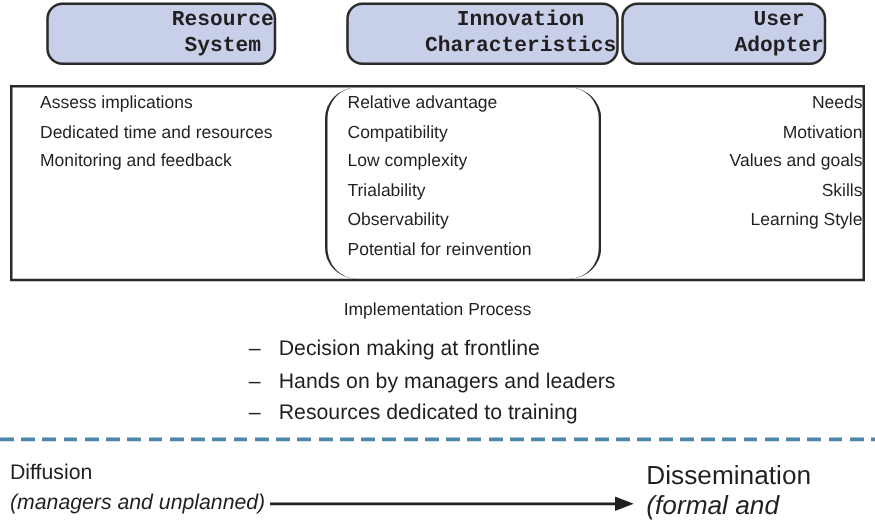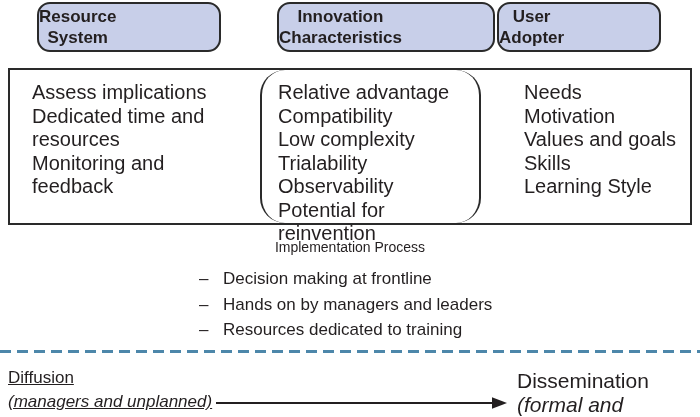--- a/index.html
+++ b/index.html
@@ -18,58 +18,58 @@
   .header-box {
     position: absolute;
     top: 2px;
     height: 50px;
     box-sizing: border-box;
     background: var(--header-fill, #c8cfe9);
     border: 2px solid var(--header-border, #2a2a2a);
     border-radius: 13px;
     display: flex;
     align-items: center;
-    justify-content: flex-start;
+    justify-content: flex-end;
     text-align: center;
     font-weight: bold;
     font-size: 17px;
     line-height: 21px;
     white-space: pre-line;
+    font-family: Liberation Mono, monospace;
   }
   #hb1 { left: 37px;  width: 184px; }
   #hb2 { left: 277px; width: 218px; }
   #hb3 { left: 497px; width: 164px; }
 
   .factor-table {
     position: absolute;
     left: 8px;
     top: 68px;
     width: 684px;
     height: 157px;
     box-sizing: border-box;
     border: 2px solid var(--table-border, #2a2a2a);
     display: flex;
   }
   .factor-col {
     box-sizing: border-box;
-    padding-top: 11px;
-    font-size: 20px;
+    font-size: 14px;
     line-height: 23.5px;
   }
   .factor-col .list-item { white-space: normal; }
   #col1 { width: 250px; padding-left: 22px; padding-right: 30px; }
   #col2 {
     width: 221px;
     padding-left: 16px; padding-right: 4px;
     border-left: 2px solid var(--table-border, #2a2a2a);
     border-right: 2px solid var(--table-border, #2a2a2a);
     box-sizing: border-box;
     border-radius: 25px;
   }
-  #col3 { flex: 1; padding-left: 43px; }
+  #col3 { flex: 1; padding-left: 43px; text-align: right; }
 
   .impl-title {
     position: absolute;
     top: 239px;
     left: 0;
     width: 700px;
     text-align: center;
     font-size: 14px;
   }
   .impl-list {
@@ -94,21 +94,20 @@
       transparent 11px 17px
     );
   }
 
   .bottom-left {
     position: absolute;
     left: 8px;
     top: 366px;
     font-size: 17px;
     line-height: 24px;
-    text-decoration: underline;
   }
   .bottom-right {
     position: absolute;
     left: 517px;
     top: 369px;
     font-size: 21px;
     line-height: 24px;
   }
   .subtitle { font-style: italic; }
 

